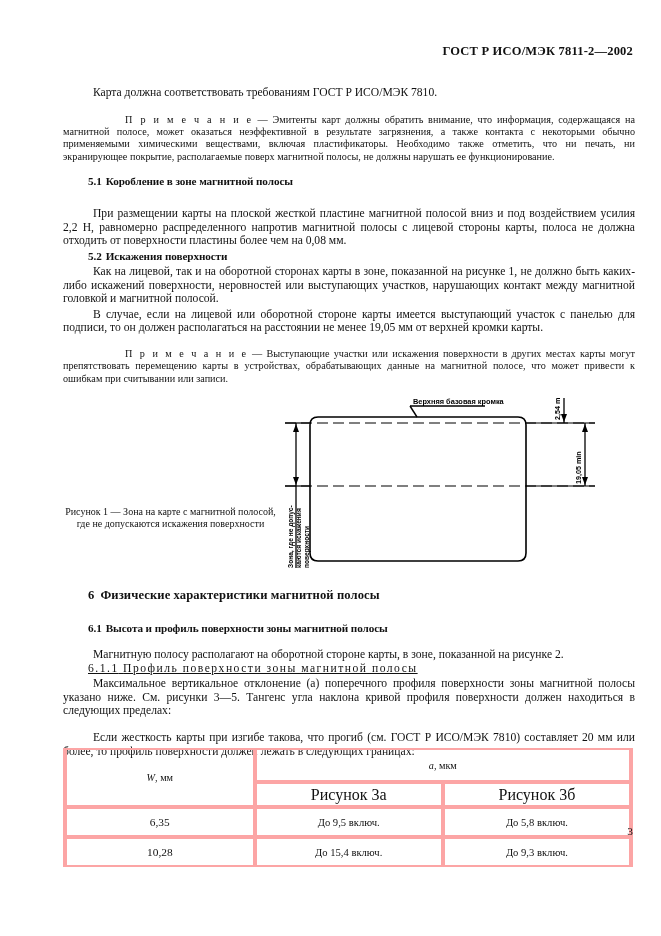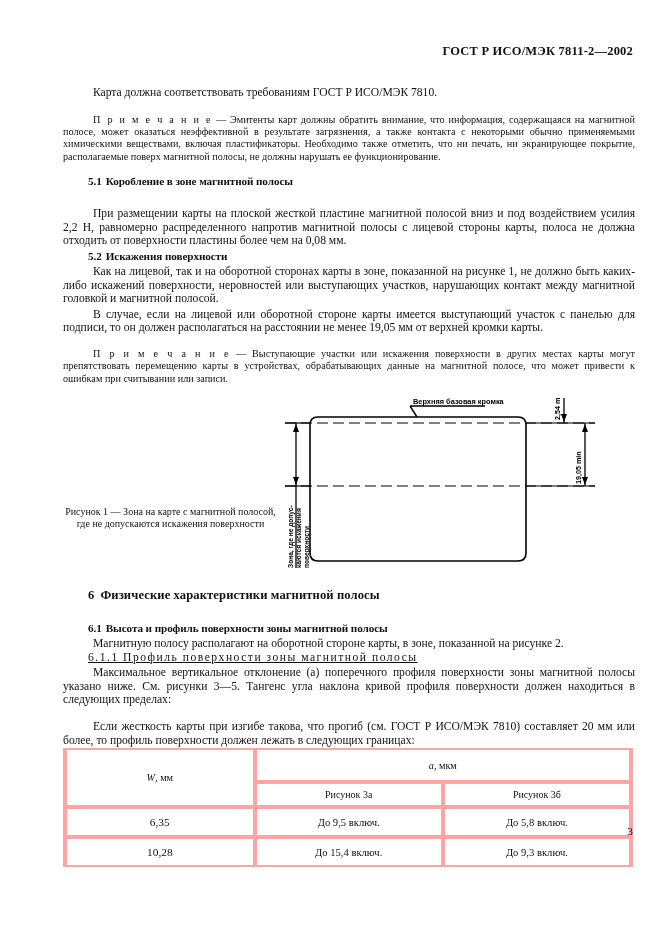--- a/index.html
+++ b/index.html
@@ -70,21 +70,21 @@
     hyphens: manual;
   }
 
   p.note {
     font-size: 10.2px;
     line-height: 12.4px;
     margin: 0;
     text-align: justify;
     text-indent: 30px;
   }
-  .spaced { letter-spacing: 1.6px; }
+  .spaced { letter-spacing: 1.6px; margin-left: 32px; }
 
   p.formula {
     font-size: 11.6px;
     margin: 0;
     text-align: center;
     text-indent: 0;
   }
   .ital { font-style: italic; }
 
   .sp-head {
@@ -136,21 +136,21 @@
   }
   .data-table .outer-top { border-top-width: 2px; }
   .data-table .hdr-bottom { border-bottom-width: 2px; }
   .data-table .outer-bottom { border-bottom-width: 2px; }
   .data-table .h-main {
     height: 30px;
     font-size: 10.2px;
   }
   .data-table .h-sub {
     height: 21px;
-    font-size: 10px;
+    font-size: 16px;
   }
   .data-table .cell {
     height: 26px;
     font-size: 11.4px;
   }
   .data-table .cell-lab { font-size: 10.6px; }
 
   
   .page-number {
     position: absolute;
@@ -243,21 +243,21 @@
   <div class="content" style="top:588px;">
 
     <h2 class="sect">
       <span class="num">6</span><span>Физические характеристики магнитной полосы</span>
     </h2>
 
     <h3 class="subsect" style="margin-top:19px;">
       <span class="num">6.1</span><span>Высота и профиль поверхности зоны магнитной полосы</span>
     </h3>
 
-    <p class="body" style="margin-top:3px;">Магнитную полосу располагают на оборотной стороне карты, в зоне, показанной на рисунке 2.</p>
+    <p class="body" style="margin-top:14px;">Магнитную полосу располагают на оборотной стороне карты, в зоне, показанной на рисунке 2.</p>
 
     <p class="sp-head" style="margin-left:25px;text-decoration:underline;"><span>6.1.1</span> <span>Профиль поверхности зоны магнитной полосы</span></p>
 
     <p class="body" style="margin-top:2px;">Максимальное вертикальное отклонение (a) поперечного профиля поверхности зоны магнитной полосы указано ниже. См. рисунки 3—5. Тангенс угла наклона кривой профиля поверхности должен находиться в следующих пределах:</p>
 
 
     <p class="body" style="margin-top:13px;">Если жесткость карты при изгибе такова, что прогиб (см. ГОСТ Р ИСО/МЭК 7810) составляет 20 мм или более, то профиль поверхности должен лежать в следующих границах:</p>
 
   </div>
 

